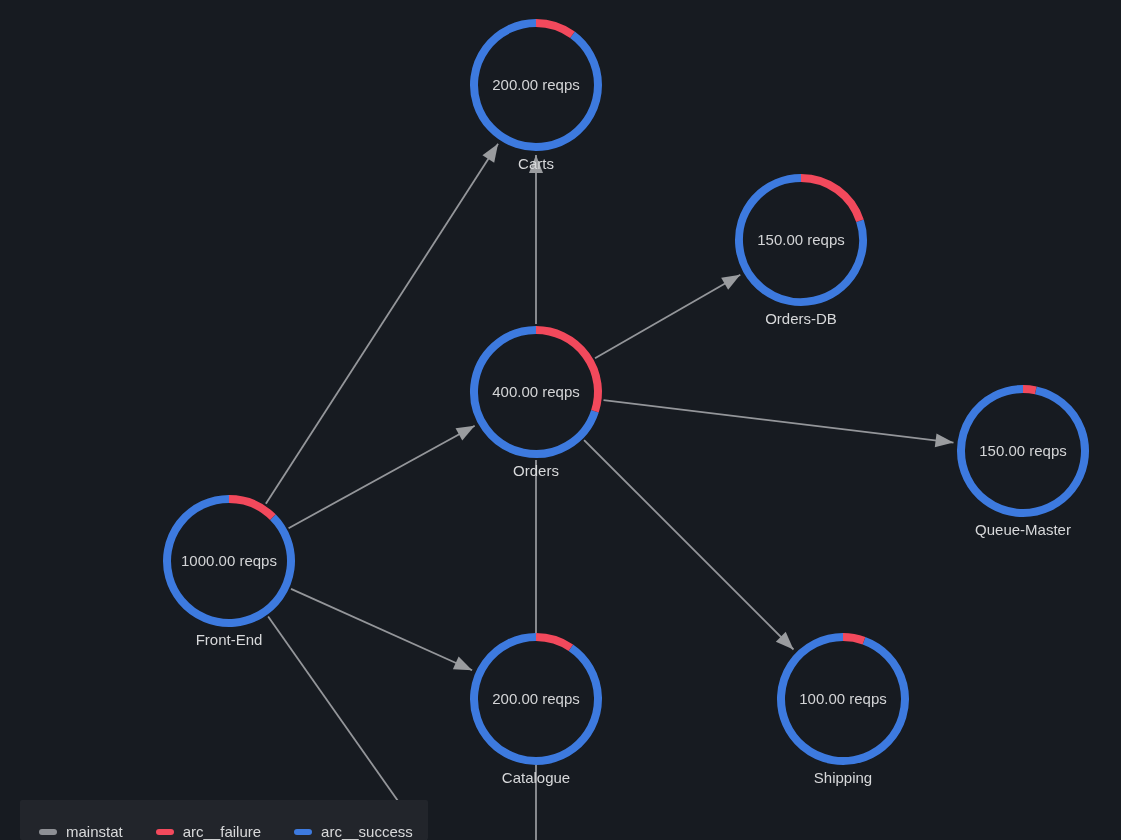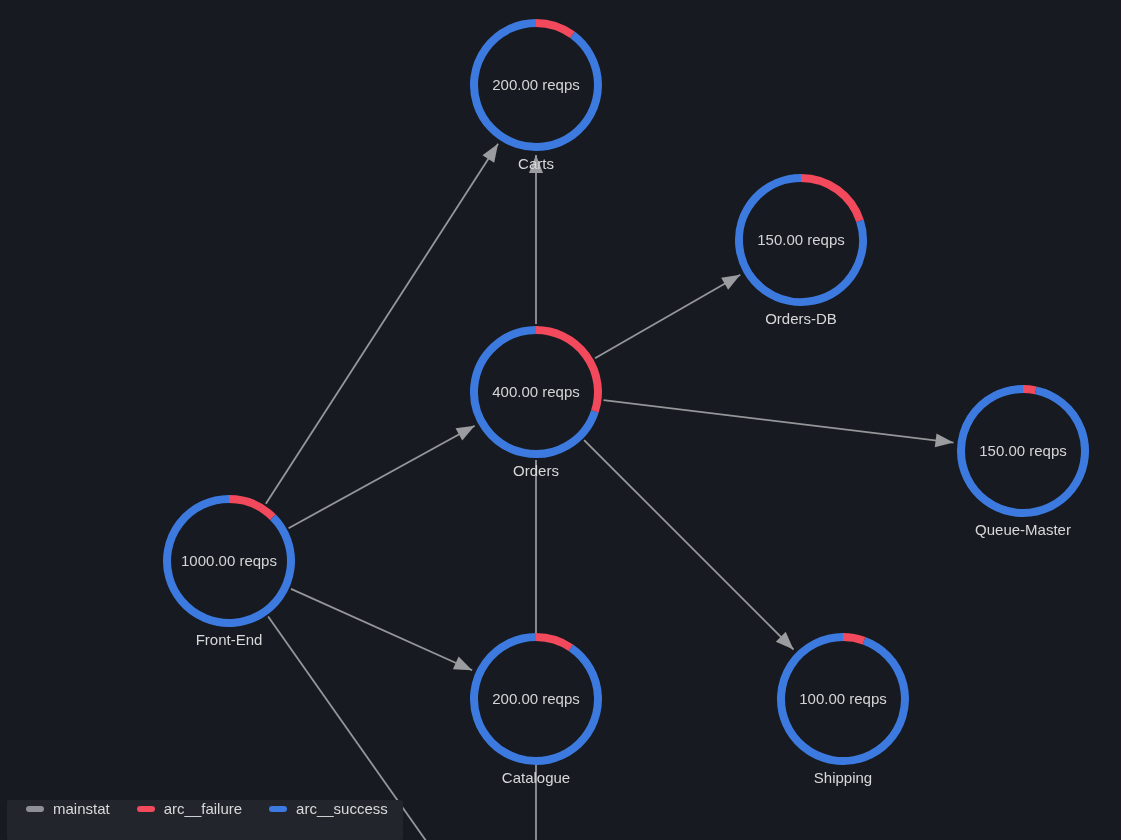--- a/index.html
+++ b/index.html
@@ -27,26 +27,26 @@
   .node-stat {
     font-size: 15px;
     fill: #d3d4d6;
   }
   .node-label {
     font-size: 15px;
     fill: #d7d8da;
   }
   .legend {
     position: absolute;
-    left: 7px;
+    left: 20px;
     top: 800px;
     height: 40px;
     display: flex;
-    align-items: flex-start;
-    column-gap: 14px;
+    align-items: flex-end;
+    column-gap: 20px;
     padding: 0 15px 0 6px;
     border-radius: 2px;
     background: #22252b;
     font-size: 15px;
     color: #d8d9da;
     white-space: nowrap;
   }
   .legend-item {
     display: flex;
     align-items: center;

